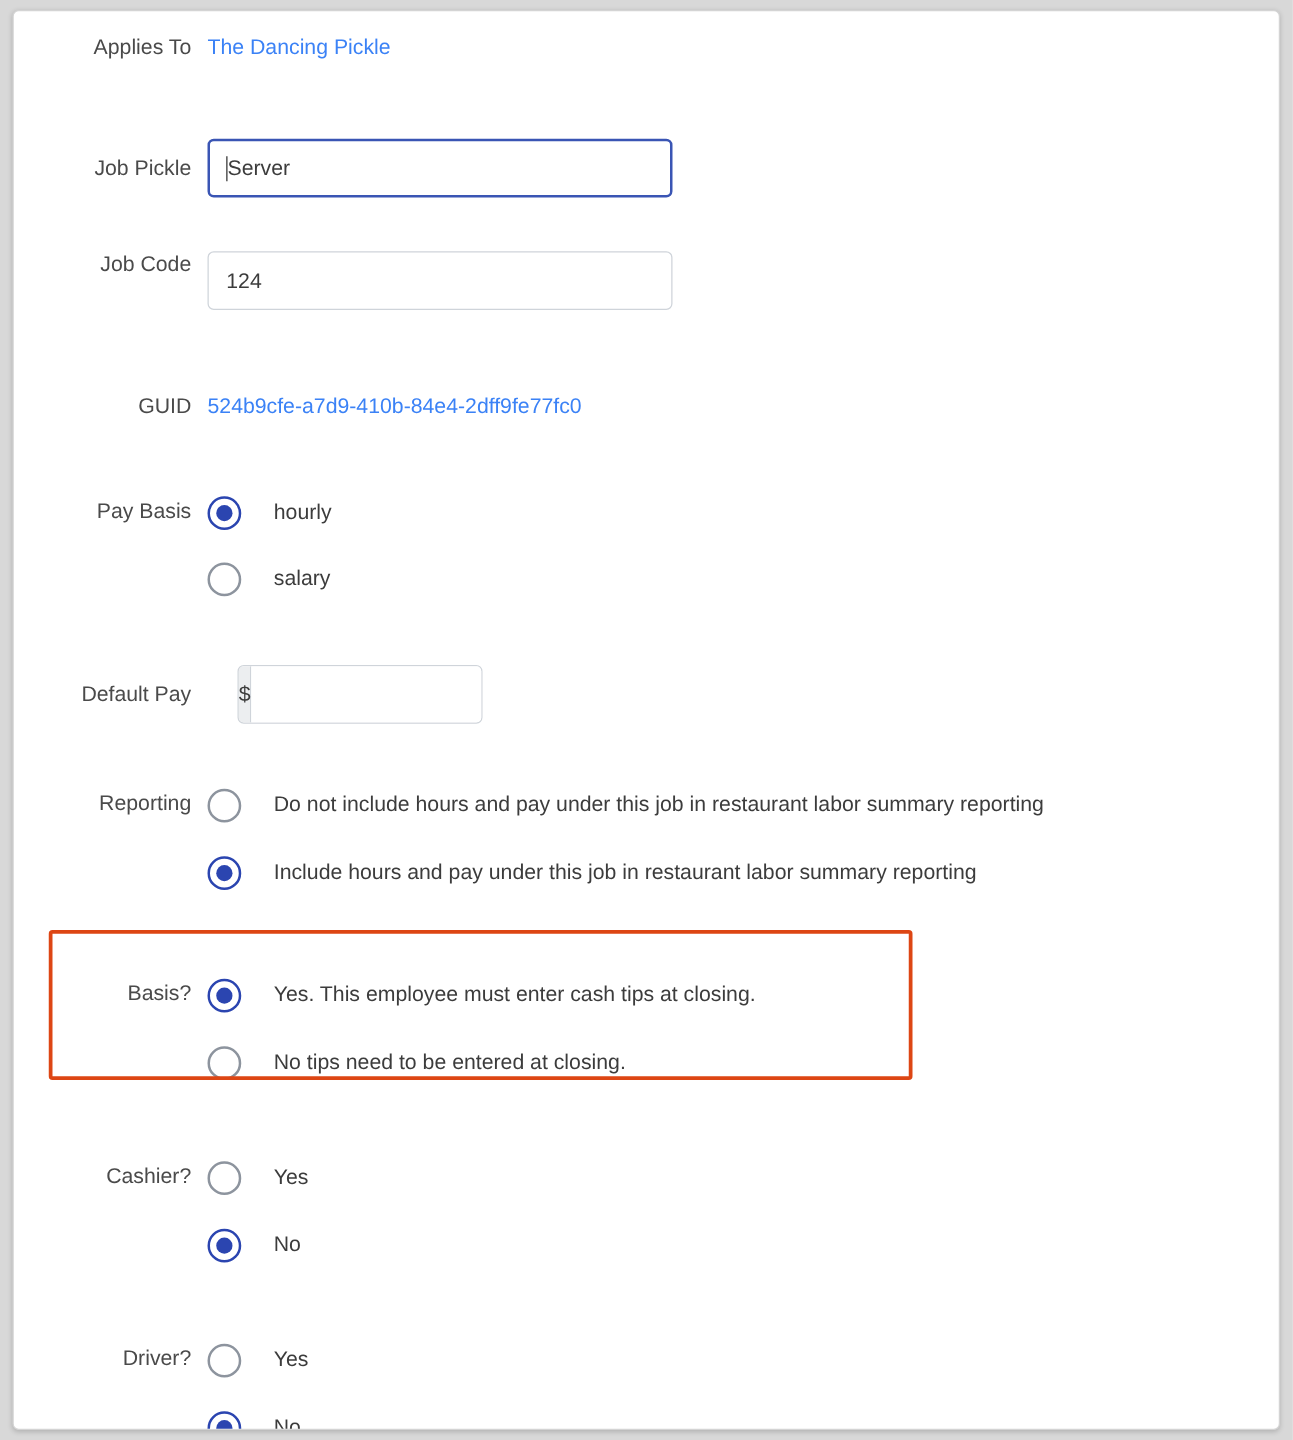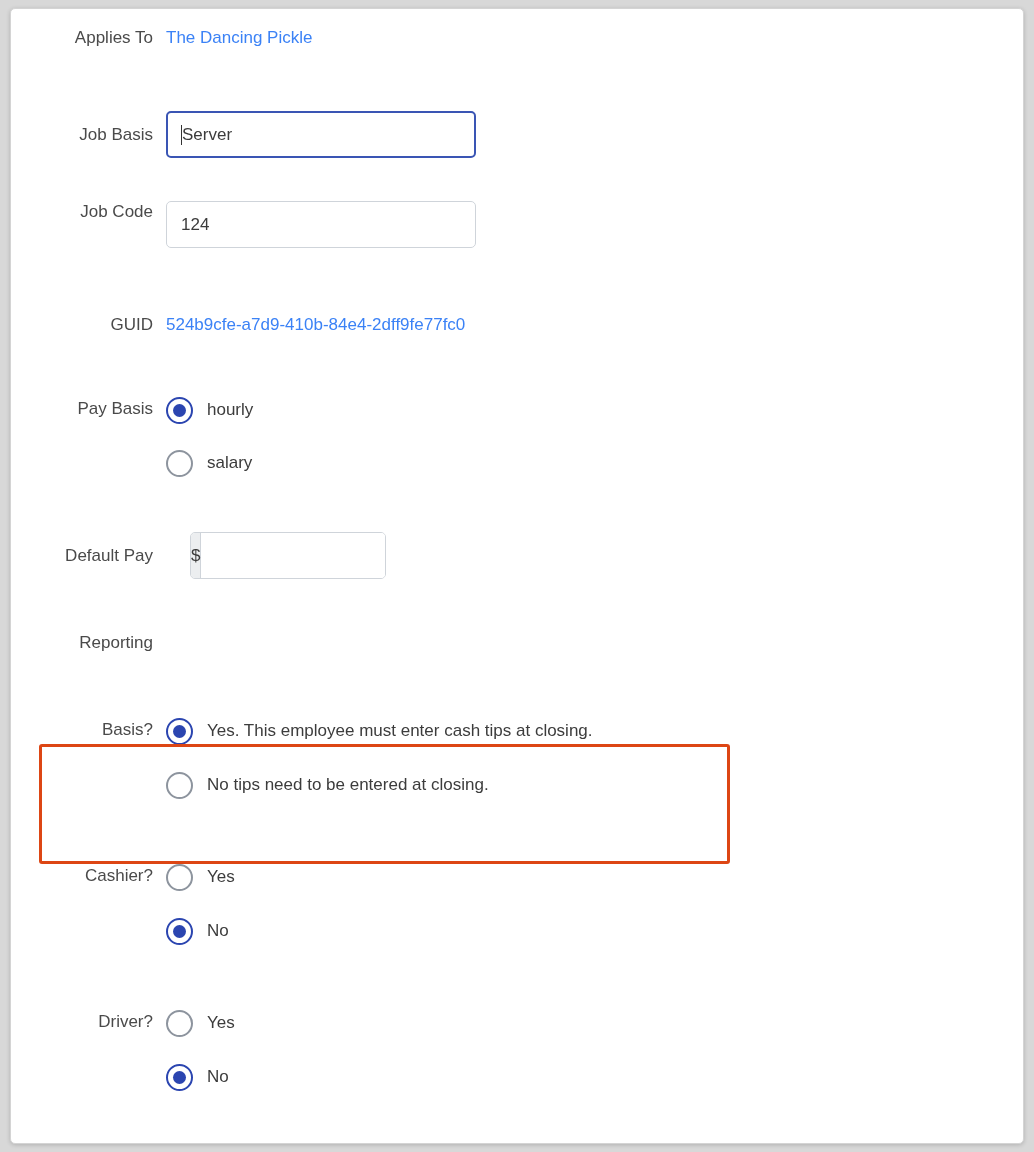--- a/index.html
+++ b/index.html
@@ -50,21 +50,21 @@
     flex: 1;
     position: relative;
   }
   .static-value {
     font-size: 17px;
     color: #3b82f6;
     line-height: 22px;
   }
   
   .txt {
-    width: 310px;
+    width: 372px;
     height: 47px;
     border: 1px solid #cfd4da;
     border-radius: 5px;
     font-size: 17px;
     color: #3c3c3c;
     padding: 0 14px;
     background: #fff;
     font-family: "Liberation Sans", sans-serif;
     outline: none;
   }
@@ -100,20 +100,21 @@
     font-family: "Liberation Sans", sans-serif;
     color: #3c3c3c;
     background: #fff;
   }
   
   .radio-row {
     display: flex;
     align-items: center;
     height: 38px;
     margin-bottom: 2px;
+    gap: 12px;
   }
   .radio {
     width: 27px;
     height: 27px;
     border-radius: 50%;
     border: 2px solid #8d949e;
     background: #fff;
     position: relative;
     flex: 0 0 auto;
     margin-right: 14px;
@@ -159,21 +160,21 @@
     <div class="form">
 
       <div class="row" style="margin-top:18px;">
         <div class="label-col">Applies To</div>
         <div class="field-col">
           <div class="static-value">The Dancing Pickle</div>
         </div>
       </div>
 
       <div class="row" style="margin-top:62px; align-items:center;">
-        <div class="label-col">Job Basis</div>
+        <div class="label-col">Job Pickle</div>
         <div class="field-col" style="position:relative;">
           <input class="txt focused" type="text" value="Server" style="">
           <div class="cursor-caret" style="left:15px; top:14px;"></div>
         </div>
       </div>
 
       <div class="row" style="margin-top:43px; align-items:flex-start;">
         <div class="label-col">Job Code</div>
         <div class="field-col">
           <input class="txt" type="text" value="124" style="">
@@ -206,20 +207,30 @@
         <div class="field-col">
           <div class="money">
             <span class="prefix">$</span>
             <input type="text" value="" style="">
           </div>
         </div>
       </div>
 
       <div class="row" style="margin-top:46px;">
         <div class="label-col" style="padding-top:7px;">Reporting</div>
+        <div class="field-col">
+          <div class="radio-row">
+            <span class="radio"></span>
+            <span class="radio-label">Do not include hours and pay under this job in restaurant labor summary reporting</span>
+          </div>
+          <div class="radio-row" style="margin-top:16px;">
+            <span class="radio checked"></span>
+            <span class="radio-label">Include hours and pay under this job in restaurant labor summary reporting</span>
+          </div>
+        </div>
       </div>
 
       <div class="row" style="margin-top:58px;">
         <div class="label-col" style="padding-top:7px;">Basis?</div>
         <div class="field-col">
           <div class="radio-row">
             <span class="radio checked"></span>
             <span class="radio-label">Yes. This employee must enter cash tips at closing.</span>
           </div>
           <div class="radio-row" style="margin-top:16px;">

